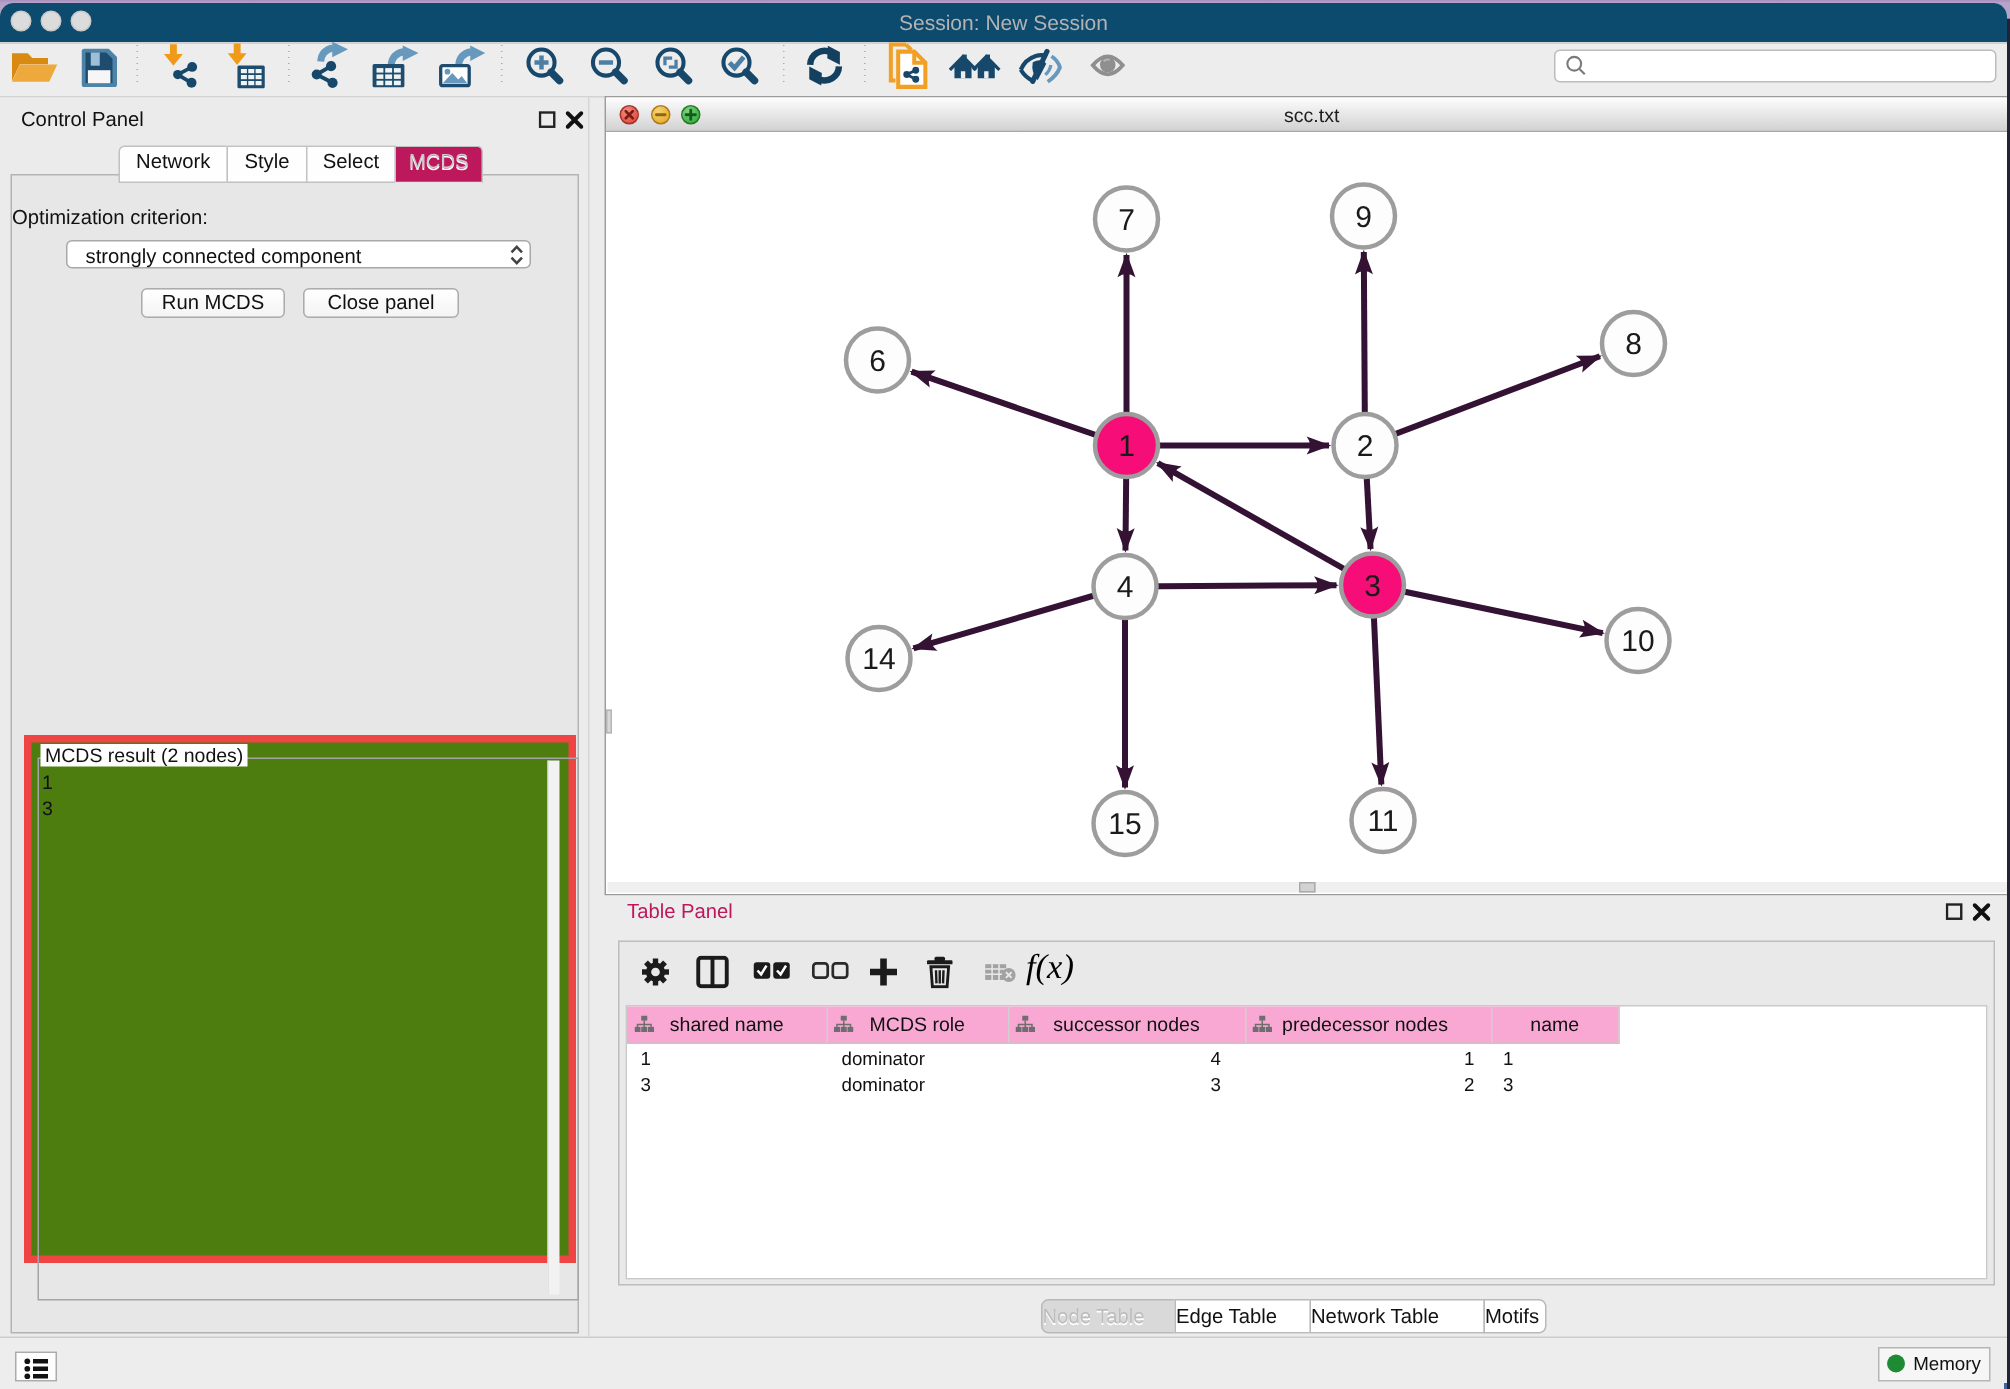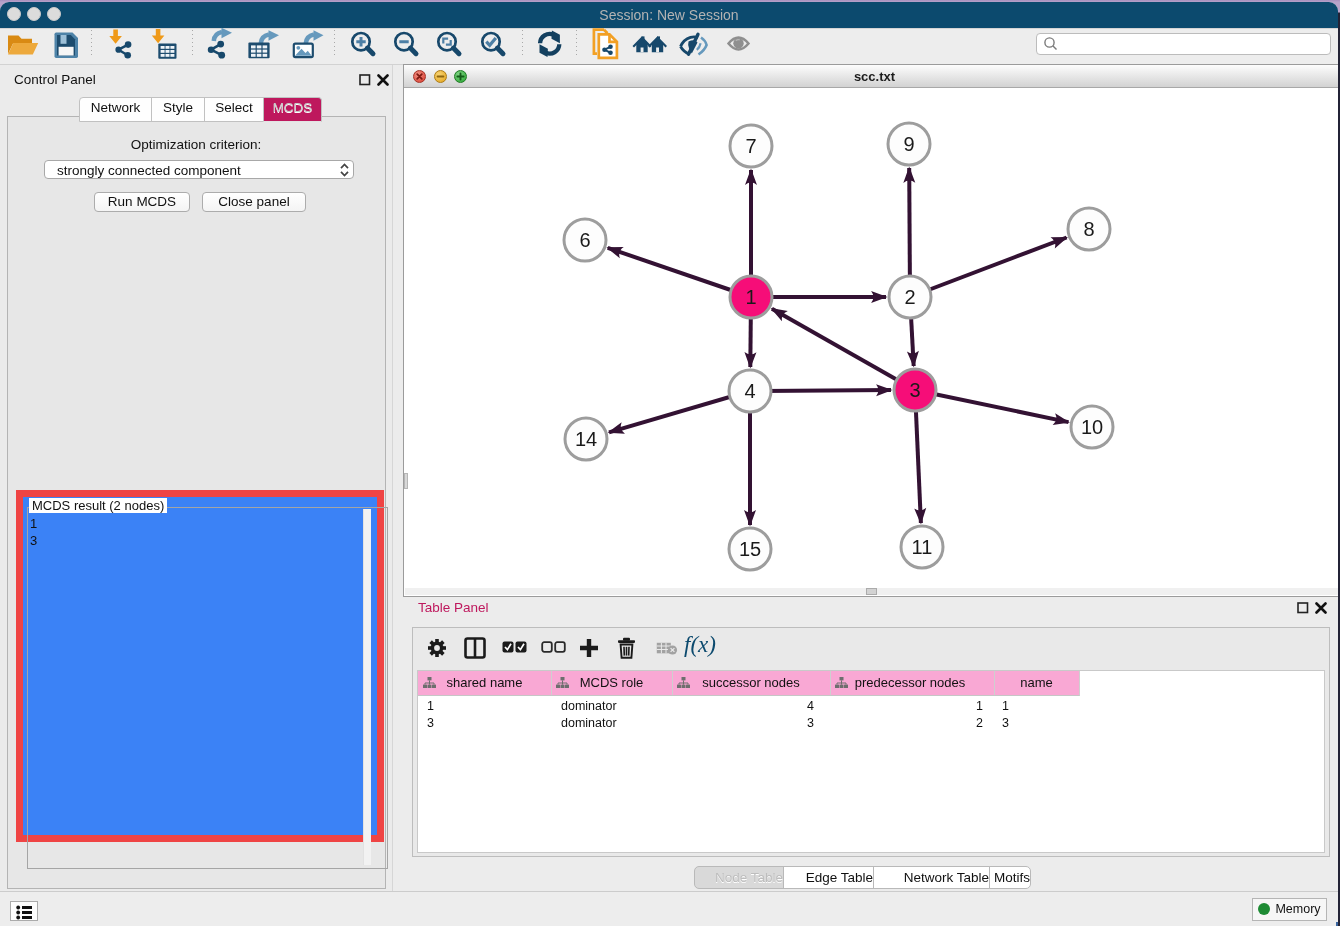--- a/index.html
+++ b/index.html
@@ -8,21 +8,21 @@
 #titlebar{position:absolute;left:0;top:0;width:100%;height:26px;background:#0c4a6e;border-bottom:1px solid #d4d4d4}
 .tl{position:absolute;top:5px;width:14px;height:14px;border-radius:50%;background:#dcdcdc;border:1px solid #c9c9c9;box-sizing:border-box}
 #wtitle{position:absolute;top:5px;left:0;width:100%;text-align:center;font-size:14px;color:#b3b3b3}
 #toolbar{position:absolute;left:0;top:27px;width:100%;height:36px;background:#ededed;border-bottom:1px solid #d2d2d2;box-sizing:border-box}
 .sep{position:absolute;top:1px;height:28px;width:1px;background-image:linear-gradient(#a9a9a9 25%,rgba(0,0,0,0) 25%);background-size:1px 4px}
 #search{position:absolute;left:1036px;top:4px;width:293px;height:20px;background:#fff;border:1px solid #bcbcbc;border-radius:4px}
 
 #cpanel{position:absolute;left:0;top:63px;width:392px;height:826px;background:#ebebeb;border-right:1px solid #d6d6d6}
 #cpbox{position:absolute;left:7px;top:51px;width:377px;height:771px;background:#e7e7e7;border:1px solid #b4b4b4}
 .tab{position:absolute;top:32px;height:25px;background:#fefefe;border:1px solid #c1c1c1;box-sizing:border-box;text-align:center;font-size:13.5px;color:#111;line-height:19px}
-.btab{position:absolute;top:269px;height:23px;background:#fff;border:1px solid #b9b9b9;box-sizing:border-box;text-align:right;font-size:13.5px;color:#111;line-height:22px}
+.btab{position:absolute;top:269px;height:23px;background:#fff;border:1px solid #b9b9b9;box-sizing:border-box;text-align:left;font-size:13.5px;color:#111;line-height:22px}
 .btn{position:absolute;height:20px;background:linear-gradient(#ffffff,#f4f4f4);border:1px solid #acacac;border-radius:4px;box-sizing:border-box;text-align:center;font-size:13.5px;color:#111;line-height:18px}
 
 #netwin{position:absolute;left:403px;top:62px;width:937px;height:533px;border:1px solid #9b9b9b;box-sizing:border-box;background:#fff}
 #nettitle{position:absolute;left:0;top:0;width:100%;height:22px;background:linear-gradient(#fdfdfd,#d2d2d2);border-bottom:1px solid #a8a8a8}
 .tl2{position:absolute;top:4.5px;width:13px;height:13px;border-radius:50%;box-sizing:border-box}
 
 #tpanel{position:absolute;left:403px;top:595px;width:937px;height:292px;background:#ececec}
 #tbox{position:absolute;left:9px;top:30px;width:916px;height:228px;background:#e9e9e9;border:1px solid #bdbdbd;box-sizing:content-box}
 #thead{position:absolute;left:5px;top:43px;width:661px;height:24px;background:#f9a8d4;border-bottom:1px solid #c6c6c6;border-right:1px solid #cfcfcf}
 .hsep{position:absolute;top:0;height:24px;width:1px;background:#cfcfcf}
@@ -208,31 +208,31 @@
         <rect x="1" y="1" width="9.5" height="9.5" fill="none" stroke="#222" stroke-width="1.6"></rect>
       </svg>
     <svg class="abs" style="left:377px;top:9px" width="12" height="12">
         <path d="M1.5 1.5 L10.5 10.5 M10.5 1.5 L1.5 10.5" stroke="#111" stroke-width="2.6" stroke-linecap="round"></path>
       </svg>
     <div id="cpbox"></div>
     <div class="tab" style="left:79px;width:73px;border-radius:4px 0 0 0">Network</div>
     <div class="tab" style="left:151px;width:54px">Style</div>
     <div class="tab" style="left:204px;width:60px">Select</div>
     <div class="tab" style="left:263px;width:59px;background:#be185d;color:#c9c9c9;text-shadow:0 1px 0 #fff;border-radius:0 4px 0 0;border-bottom:1px solid #e3e3e3">MCDS</div>
-    <div style="position:absolute;left:8px;top:72px;width:376px;text-align:center;font-size:13.5px;color:#111">Optimization criterion:</div>
+    <div style="position:absolute;left:8px;top:72px;width:376px;font-size:13.5px;color:#111">Optimization criterion:</div>
     <div style="position:absolute;left:44px;top:95px;width:310px;height:19px;background:#fff;border:1px solid #a8a8a8;border-radius:4px;box-sizing:border-box">
       <div style="position:absolute;left:12px;top:1px;font-size:13.5px;color:#111;line-height:17px">strongly connected component</div>
       <svg class="abs" style="right:3px;top:2px" width="11" height="14">
           <path d="M2 5.2 L5.5 1.5 L9 5.2" fill="none" stroke="#444" stroke-width="1.7"></path>
           <path d="M2 8.8 L5.5 12.5 L9 8.8" fill="none" stroke="#444" stroke-width="1.7"></path>
         </svg>
     </div>
     <div class="btn" style="left:94px;top:127px;width:96px">Run MCDS</div>
     <div class="btn" style="left:202px;top:127px;width:104px">Close panel</div>
-    <div style="position:absolute;left:16px;top:425px;width:368px;height:352px;background:#3b82f6;border:7px solid #ef4444;box-sizing:border-box">
+    <div style="position:absolute;left:16px;top:425px;width:368px;height:352px;background:#4d7c0f;border:5px solid #ef4444;box-sizing:border-box">
       <div style="position:absolute;left:4px;top:10px;width:359px;height:360px;border:1px solid #a5a5a5"></div>
       <div style="position:absolute;left:6px;top:1px;background:#fff;padding:0 3px;font-size:13px;color:#111;z-index:3">MCDS result (2 nodes)</div>
       <div style="position:absolute;left:7px;top:19px;font-size:13px;color:#111;line-height:16.5px">1<br>3</div>
       <div style="position:absolute;right:6px;top:12px;width:7px;height:356px;background:#f2f2f2;border-left:1px solid #e2e2e2"></div>
     </div>
   </div>
   <div id="netwin">
     <div id="nettitle">
       <div class="tl2" style="left:9px;background:radial-gradient(circle at 35% 30%,#f08f82,#da3d30);border:1px solid #a33227">
         <svg width="13" height="13" style="position:absolute;left:-1px;top:-1px">
@@ -242,21 +242,21 @@
       <div class="tl2" style="left:29.5px;background:radial-gradient(circle at 35% 30%,#f7d271,#e3a41c);border:1px solid #ad7c14">
         <svg width="13" height="13" style="position:absolute;left:-1px;top:-1px">
             <path d="M3.6 6.5 L9.4 6.5" stroke="#8e6610" stroke-width="1.9" stroke-linecap="round"></path>
           </svg>
         </div>
       <div class="tl2" style="left:49.5px;background:radial-gradient(circle at 35% 30%,#7fd384,#27a42f);border:1px solid #1e7a24">
         <svg width="13" height="13" style="position:absolute;left:-1px;top:-1px">
             <path d="M6.5 3.4 L6.5 9.6 M3.4 6.5 L9.6 6.5" stroke="#135c18" stroke-width="1.9" stroke-linecap="round"></path>
           </svg>
         </div>
-      <div style="position:absolute;left:0;top:4px;width:100%;text-align:center;text-indent:6px;font-size:13px;font-weight:bold;color:#1c1c1c">scc.txt</div>
+      <div style="position:absolute;left:0;top:4px;width:100%;text-align:center;text-indent:6px;font-size:13px;font-weight:normal;color:#1c1c1c">scc.txt</div>
     </div>
     <svg id="graph" style="position:absolute;left:0px;top:20px" width="934" height="503">
       <defs>
           <marker id="ah" markerUnits="userSpaceOnUse" markerWidth="19" markerHeight="14" refX="15.5" refY="7" orient="auto">
             <path d="M17 7 L0.6 1 Q5.2 7 0.6 13 z" fill="#331233"></path>
           </marker>
         </defs>
       <g stroke="#331233" stroke-width="4" marker-end="url(#ah)">
         <line x1="347" y1="212" x2="347.0" y2="85.0"></line>
         <line x1="347" y1="212" x2="203.7" y2="162.8"></line>
@@ -356,21 +356,21 @@
           <rect x="0.8" y="0.8" width="14" height="10.5" fill="#a2a2a2"></rect>
           <g stroke="#e9e9e9" stroke-width="1">
               <line x1="0.8" y1="4" x2="14.8" y2="4"></line>
               <line x1="0.8" y1="7.5" x2="14.8" y2="7.5"></line>
               <line x1="5.4" y1="0.8" x2="5.4" y2="11.3"></line>
               <line x1="10" y1="0.8" x2="10" y2="11.3"></line>
             </g>
           <circle cx="16.5" cy="8" r="4.6" fill="#a2a2a2"></circle>
           <path d="M14.6 6.1 l3.8 3.8 M18.4 6.1 l-3.8 3.8" stroke="#e9e9e9" stroke-width="1.3"></path>
         </svg>
-        <div class="abs" style="left:271px;top:4px;font-family:'Liberation Serif',serif;font-style:italic;font-size:23px;color:#0c4a6e">f(x)</div>
+        <div class="abs" style="left:271px;top:4px;font-family:'Liberation Serif',serif;font-style:italic;font-size:23px;color:#000000">f(x)</div>
       </div>
       <div style="position:absolute;left:4px;top:42px;width:908px;height:183px;background:#fff;border:1px solid #c9c9c9;box-sizing:border-box"></div>
       <div id="thead">
         <div class="hsep" style="left:133px"></div>
           <div class="hsep" style="left:254px"></div>
         <div class="hsep" style="left:412px"></div>
           <div class="hsep" style="left:576px"></div>
         <div class="hsep" style="left:661px"></div>
         <svg class="abs" style="left:5px;top:6px" width="13" height="12" viewBox="0 0 13 12">
             <g fill="#6e6e6e">

